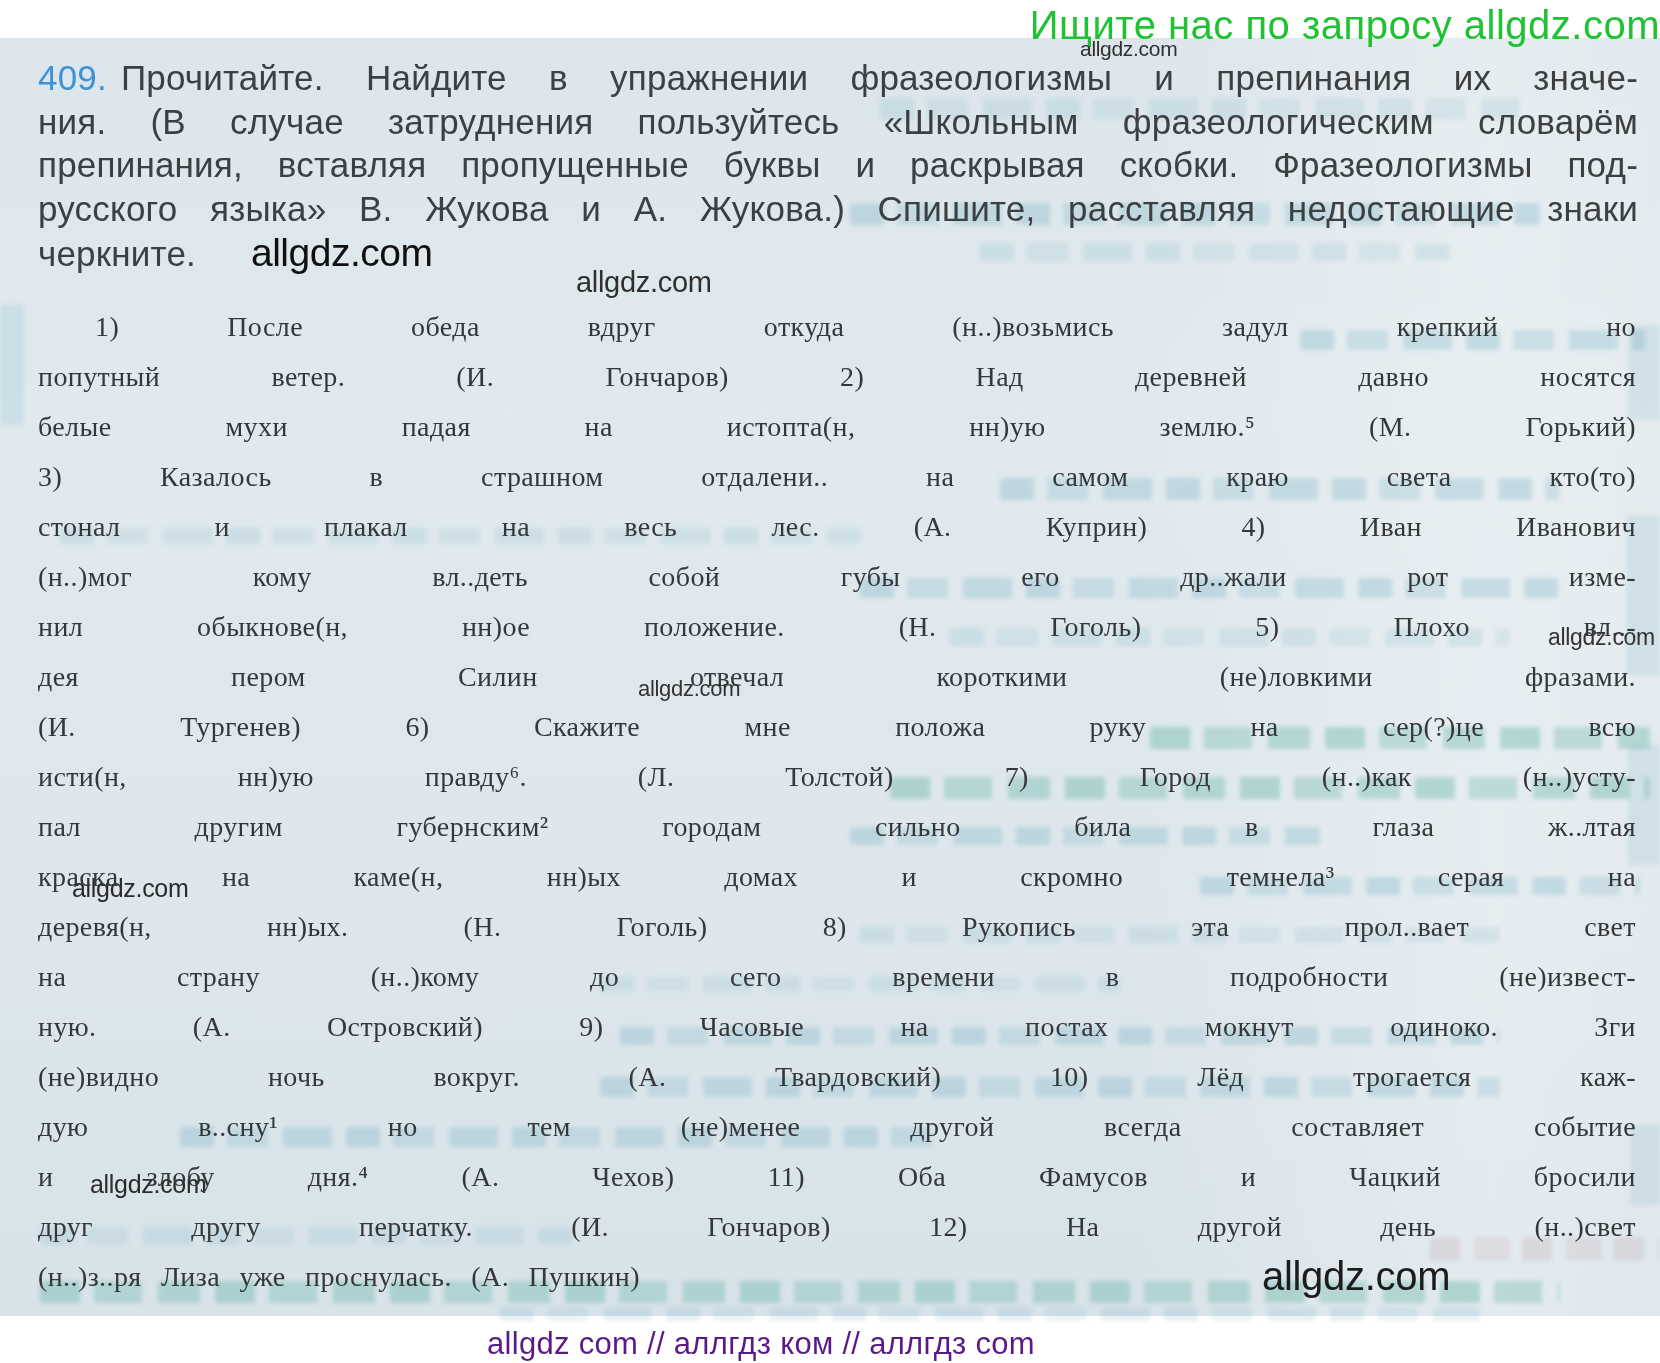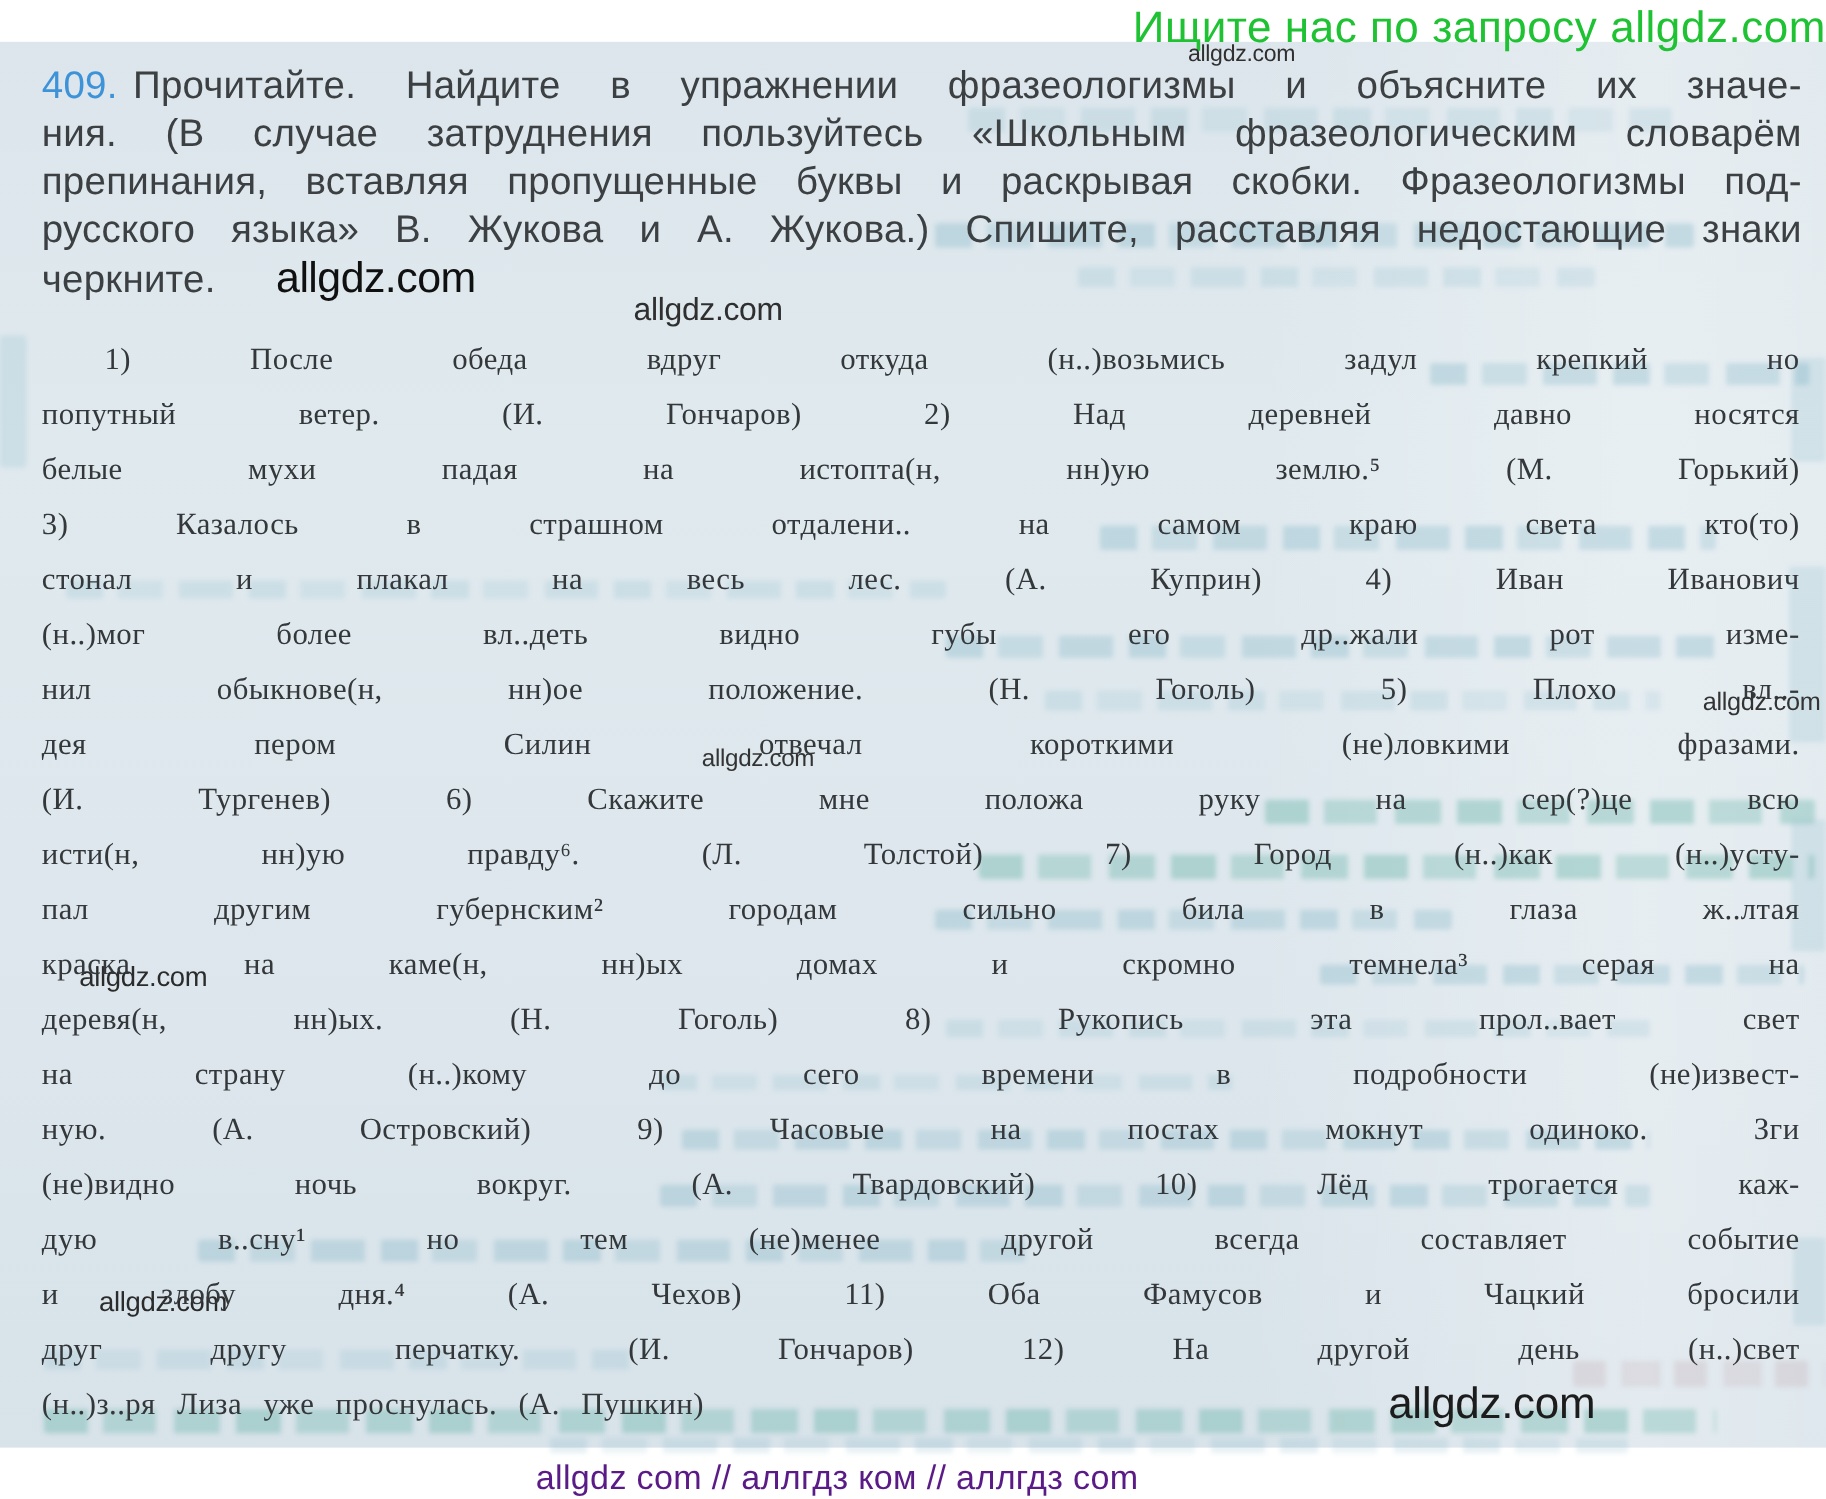--- a/index.html
+++ b/index.html
@@ -97,34 +97,34 @@
 
 <div class="wm wm-top">allgdz.com</div>
 <div class="wm wm-under-instr">allgdz.com</div>
 <div class="wm wm-left-a">allgdz.com</div>
 <div class="wm wm-left-b">allgdz.com</div>
 <div class="wm wm-right">allgdz.com</div>
 <div class="wm wm-center">allgdz.com</div>
 <div class="wm wm-big">allgdz.com</div>
 
 <div class="instr">
-  <div class="iline jl"><span class="num">409.</span><span>Прочитайте. Найдите в упражнении фразеологизмы и объясните их значе-</span></div>
+  <div class="iline jl"><span class="num">409.</span><span>Прочитайте. Найдите в упражнении фразеологизмы и препинания их значе-</span></div>
   <div class="iline jl">ния. (В случае затруднения пользуйтесь «Школьным фразеологическим словарём</div>
   <div class="iline jl">препинания, вставляя пропущенные буквы и раскрывая скобки. Фразеологизмы под-</div>
   <div class="iline jl">русского языка» В. Жукова и А. Жукова.) Спишите, расставляя недостающие знаки</div>
   <div class="iline"><span>черкните.</span><span class="wm-inline">allgdz.com</span></div>
 </div>
 
 <div class="bodytxt">
   <div class="bl jl indent">1) После обеда вдруг откуда (н..)возьмись задул крепкий но</div>
   <div class="bl jl">попутный ветер. (И. Гончаров) 2) Над деревней давно носятся</div>
   <div class="bl jl">белые мухи падая на истопта(н, нн)ую землю.⁵ (М. Горький)</div>
   <div class="bl jl">3) Казалось в страшном отдалени.. на самом краю света кто(то)</div>
   <div class="bl jl">стонал и плакал на весь лес. (А. Куприн) 4) Иван Иванович</div>
-  <div class="bl jl">(н..)мог более вл..деть видно губы его др..жали рот изме-</div>
+  <div class="bl jl">(н..)мог кому вл..деть собой губы его др..жали рот изме-</div>
   <div class="bl jl">нил обыкнове(н, нн)ое положение. (Н. Гоголь) 5) Плохо вл..-</div>
   <div class="bl jl">дея пером Силин отвечал короткими (не)ловкими фразами.</div>
   <div class="bl jl">(И. Тургенев) 6) Скажите мне положа руку на сер(?)це всю</div>
   <div class="bl jl">исти(н, нн)ую правду⁶. (Л. Толстой) 7) Город (н..)как (н..)усту-</div>
   <div class="bl jl">пал другим губернским² городам сильно била в глаза ж..лтая</div>
   <div class="bl jl">краска на каме(н, нн)ых домах и скромно темнела³ серая на</div>
   <div class="bl jl">деревя(н, нн)ых. (Н. Гоголь) 8) Рукопись эта прол..вает свет</div>
   <div class="bl jl">на страну (н..)кому до сего времени в подробности (не)извест-</div>
   <div class="bl jl">ную. (А. Островский) 9) Часовые на постах мокнут одиноко. Зги</div>
   <div class="bl jl">(не)видно ночь вокруг. (А. Твардовский) 10) Лёд трогается каж-</div>

